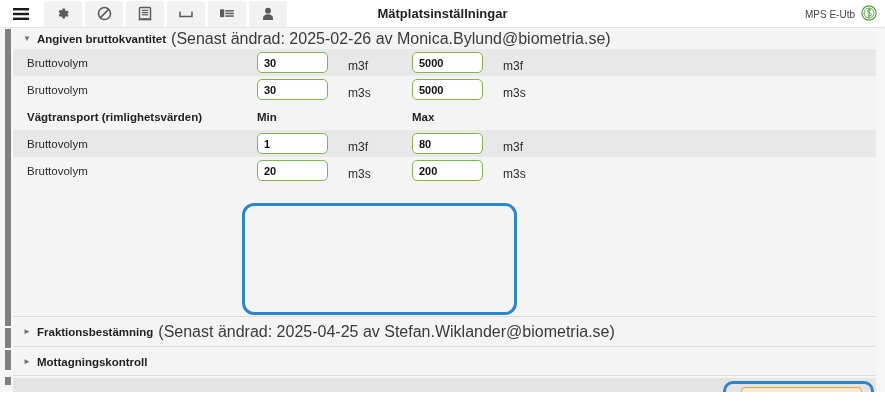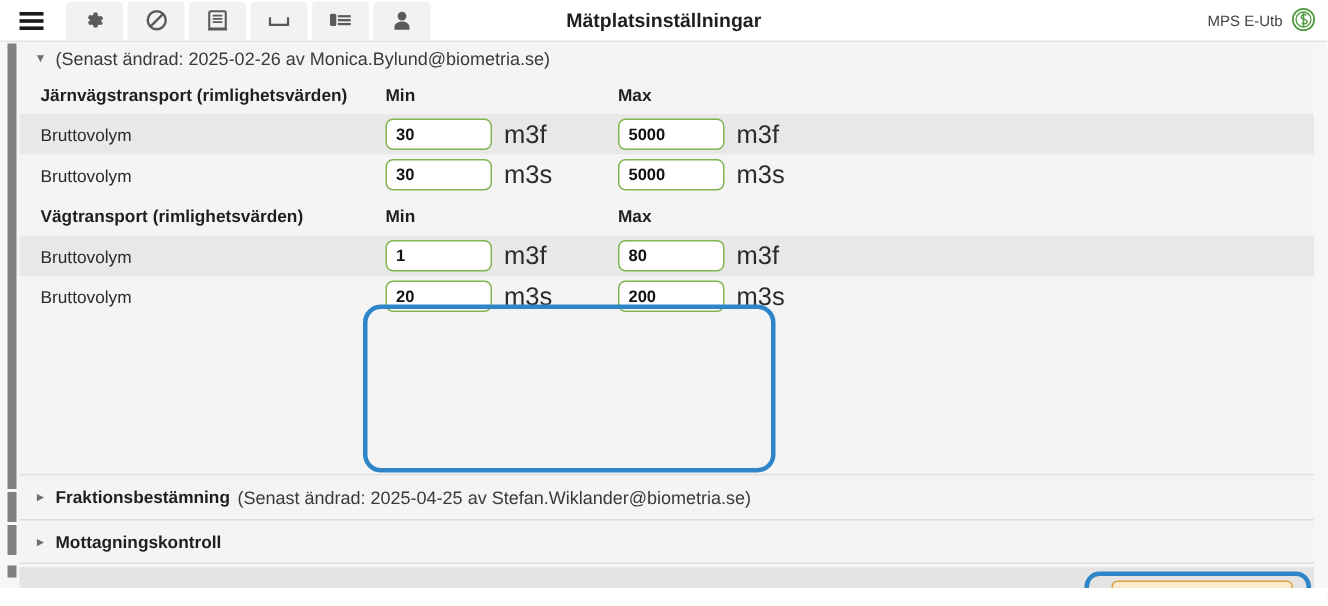--- a/index.html
+++ b/index.html
@@ -162,21 +162,21 @@
     line-height: 1;
     display: inline-block;
   }
   .sec-title {
     font-size: 11.5px;
     font-weight: bold;
     color: #1f1f1f;
     margin-right: 5px;
   }
   .sec-meta {
-    font-size: 12px;
+    font-size: 16px;
     color: #3a3a3a;
     font-weight: normal;
   }
 
   
   .tbl {
     width: 100%;
     border-collapse: collapse;
     table-layout: fixed;
   }
@@ -200,38 +200,38 @@
     color: #1f1f1f;
   }
   .cell-txt {
     font-size: 11.5px;
     color: #2b2b2b;
   }
 
   .field-wrap {
     display: flex;
     align-items: flex-end;
-    gap: 8px;
+    gap: 20px;
   }
   .num-input {
     width: 71px;
     height: 21px;
     box-sizing: border-box;
     border: 1px solid #80b450;
     border-radius: 5px;
     background: #ffffff;
     font-family: "Liberation Sans", sans-serif;
     font-size: 11px;
     font-weight: bold;
     color: #111111;
     padding: 0 6px;
     outline: none;
   }
   .unit {
-    font-size: 17px;
+    font-size: 12px;
     color: #2b2b2b;
   }
 
   
   #sec-frak {
     top: 289px;
     height: 30px;
     background: #f4f4f4;
     border: none;
     border-bottom: 1px solid #dcdcdc;
@@ -391,32 +391,27 @@
 
     <div class="left-rail"></div>
     <div class="left-rail-2"></div>
     <div class="left-rail-3"></div>
     <div class="left-rail-4"></div>
 
     <div class="panel" id="sec-main">
 
       <div class="sec-header">
         <span class="caret">▼</span>
+        <span class="sec-title">Angiven bruttokvantitet</span>
         <span class="sec-meta">(Senast ändrad: 2025-02-26 av Monica.Bylund@biometria.se)</span>
       </div>
 
       <table class="tbl">
 
         <tbody>
-            <tr class="row-head">
-          <td class="col-label"><span class="hdr-txt">Järnvägstransport (rimlighetsvärden)</span></td>
-          <td class="col-min"><span class="hdr-txt">Min</span></td>
-          <td class="col-max"><span class="hdr-txt">Max</span></td>
-          <td class="col-rest"></td>
-        </tr>
 
         <tr class="row-alt">
           <td class="col-label"><span class="cell-txt">Bruttovolym</span></td>
           <td class="col-min">
             <div class="field-wrap">
               <input class="num-input" type="text" value="30" style="">
               <span class="unit">m3f</span>
             </div>
           </td>
           <td class="col-max">

